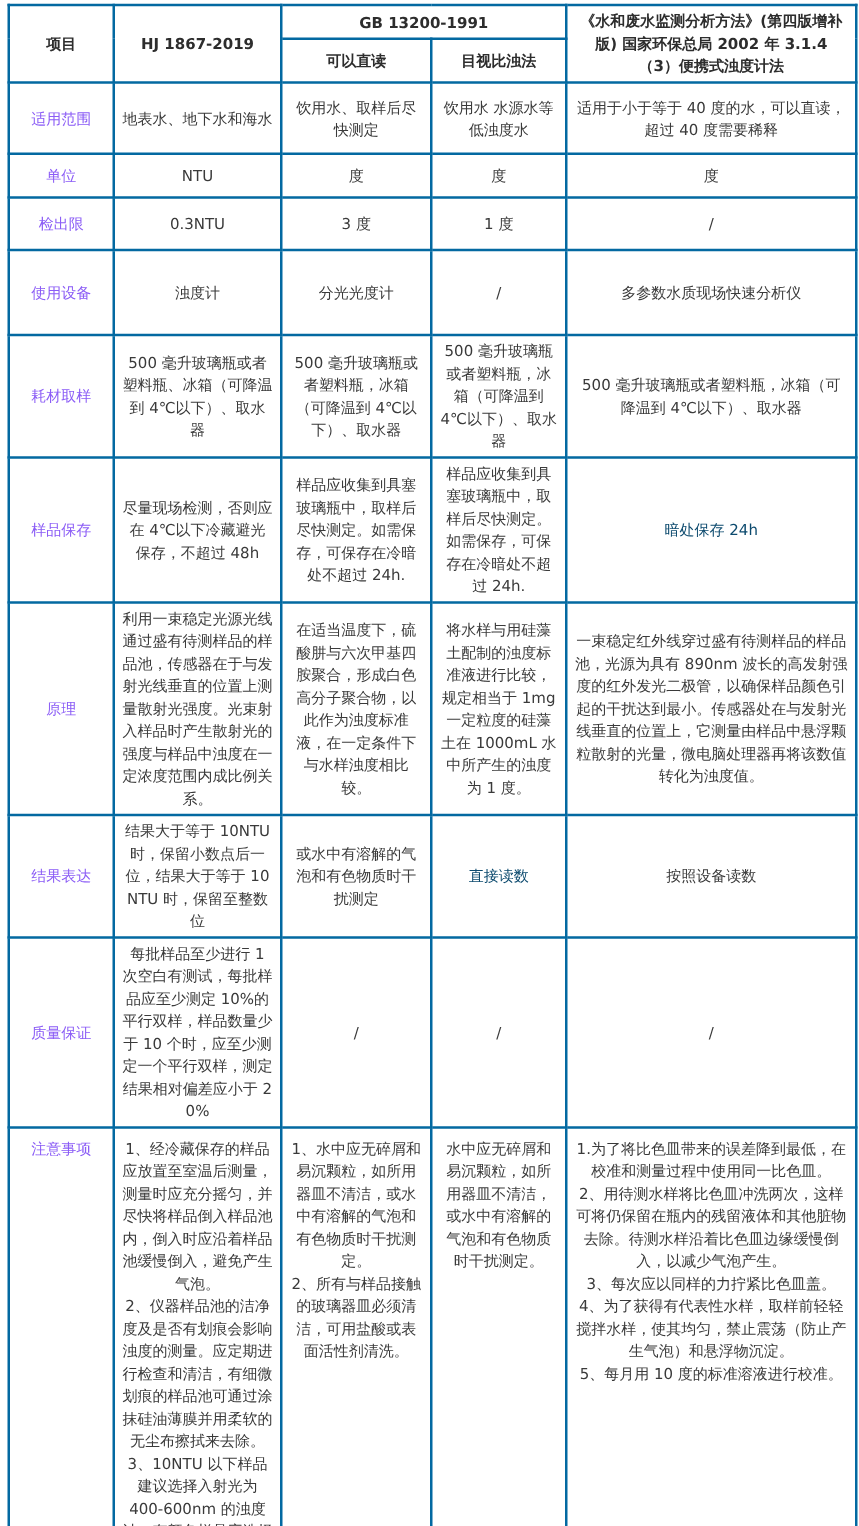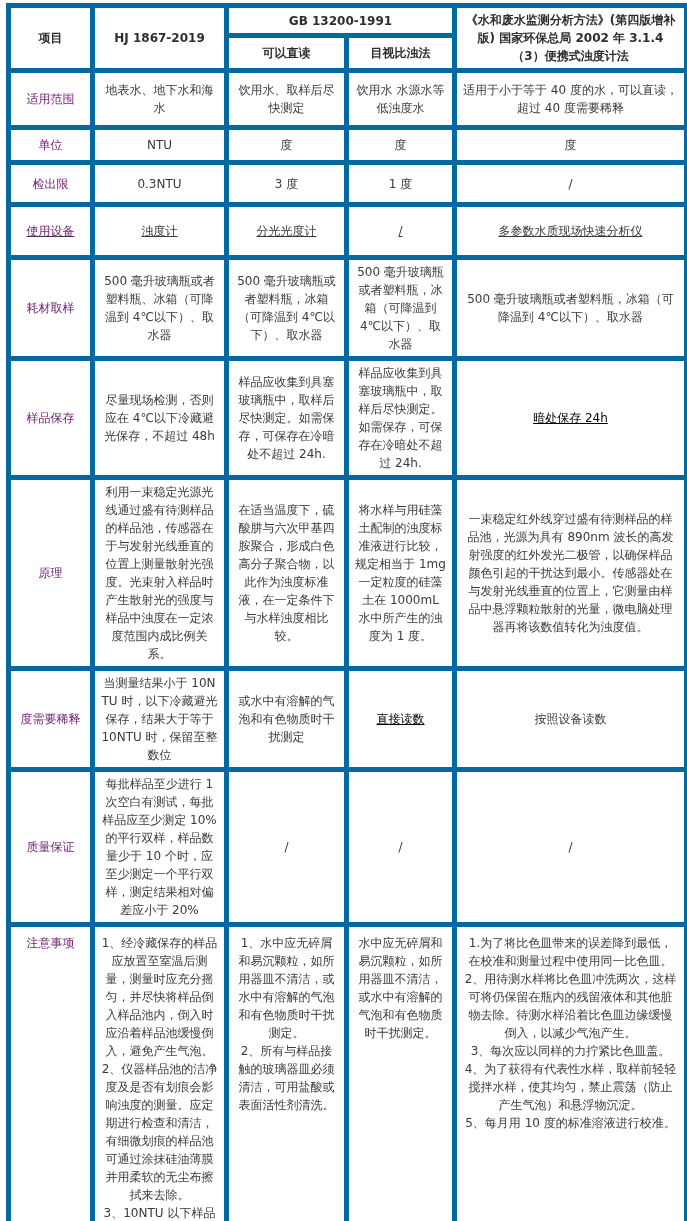--- a/index.html
+++ b/index.html
@@ -9,40 +9,40 @@
     color:#3a3a3a;
     overflow:hidden;
   }
   table.cmp{
     border-collapse:collapse;
     table-layout:fixed;
     margin:3px 0 0 6px;
     width:678px;
   }
   .cmp th,.cmp td{
-    border:5px solid #0369a1;
+    border:2px solid #0369a1;
     font-size:12px;
     line-height:1.5;
     padding:3px 6px;
     text-align:center;
     vertical-align:middle;
     font-weight:normal;
     word-break:break-all;
     overflow:hidden;
   }
   .cmp thead th{font-weight:bold;color:#2d2d2d;}
-  .lab{color:#701a75;}
+  .lab{color:#8b5cf6;}
   .l{text-align:left;}
-  .b{font-weight:bold;color:#000000;text-decoration:underline;}
+  .b{font-weight:bold;color:#0c4a6e;}
   .pre{white-space:pre-line;}
   tr.top th,tr.top td{vertical-align:top;padding-top:7px;}
   
   tr.h-a{height:25px;} tr.h-b{height:33px;}
   tr.h-scope{height:57px;} tr.h-unit{height:35px;} tr.h-lim{height:42px;}
-  tr.h-equip{height:53px;text-decoration:underline;} tr.h-mat{height:70px;} tr.h-store{height:95px;}
+  tr.h-equip{height:68px;} tr.h-mat{height:70px;} tr.h-store{height:95px;}
   tr.h-prin{height:158px;} tr.h-res{height:86px;} tr.h-qa{height:133px;}
   tr.h-note{height:398px;}
 </style>
 </head>
 <body>
 
 <table class="cmp">
   <colgroup>
     <col style="width:84px">
       <col style="width:134px">
@@ -106,22 +106,22 @@
       <td class="b">暗处保存 24h</td>
     </tr>
     <tr class="h-prin">
       <td class="lab">原理</td>
       <td>利用一束稳定光源光线通过盛有待测样品的样品池，传感器在于与发射光线垂直的位置上测量散射光强度。光束射入样品时产生散射光的强度与样品中浊度在一定浓度范围内成比例关系。</td>
       <td>在适当温度下，硫酸肼与六次甲基四胺聚合，形成白色高分子聚合物，以此作为浊度标准液，在一定条件下与水样浊度相比较。</td>
       <td>将水样与用硅藻土配制的浊度标准液进行比较，规定相当于 1mg 一定粒度的硅藻土在 1000mL 水中所产生的浊度为 1 度。</td>
       <td>一束稳定红外线穿过盛有待测样品的样品池，光源为具有 890nm 波长的高发射强度的红外发光二极管，以确保样品颜色引起的干扰达到最小。传感器处在与发射光线垂直的位置上，它测量由样品中悬浮颗粒散射的光量，微电脑处理器再将该数值转化为浊度值。</td>
     </tr>
     <tr class="h-res">
-      <td class="lab">度需要稀释</td>
-      <td>当测量结果小于 10NTU 时，以下冷藏避光保存，结果大于等于 10NTU 时，保留至整数位</td>
+      <td class="lab">结果表达</td>
+      <td>结果大于等于 10NTU 时，保留小数点后一位，结果大于等于 10NTU 时，保留至整数位</td>
       <td class="l">或水中有溶解的气泡和有色物质时干扰测定</td>
       <td class="b">直接读数</td>
       <td>按照设备读数</td>
     </tr>
     <tr class="h-qa">
       <td class="lab">质量保证</td>
       <td>每批样品至少进行 1 次空白有测试，每批样品应至少测定 10%的平行双样，样品数量少于 10 个时，应至少测定一个平行双样，测定结果相对偏差应小于 20%</td>
       <td>/</td>
       <td>/</td>
       <td>/</td>

